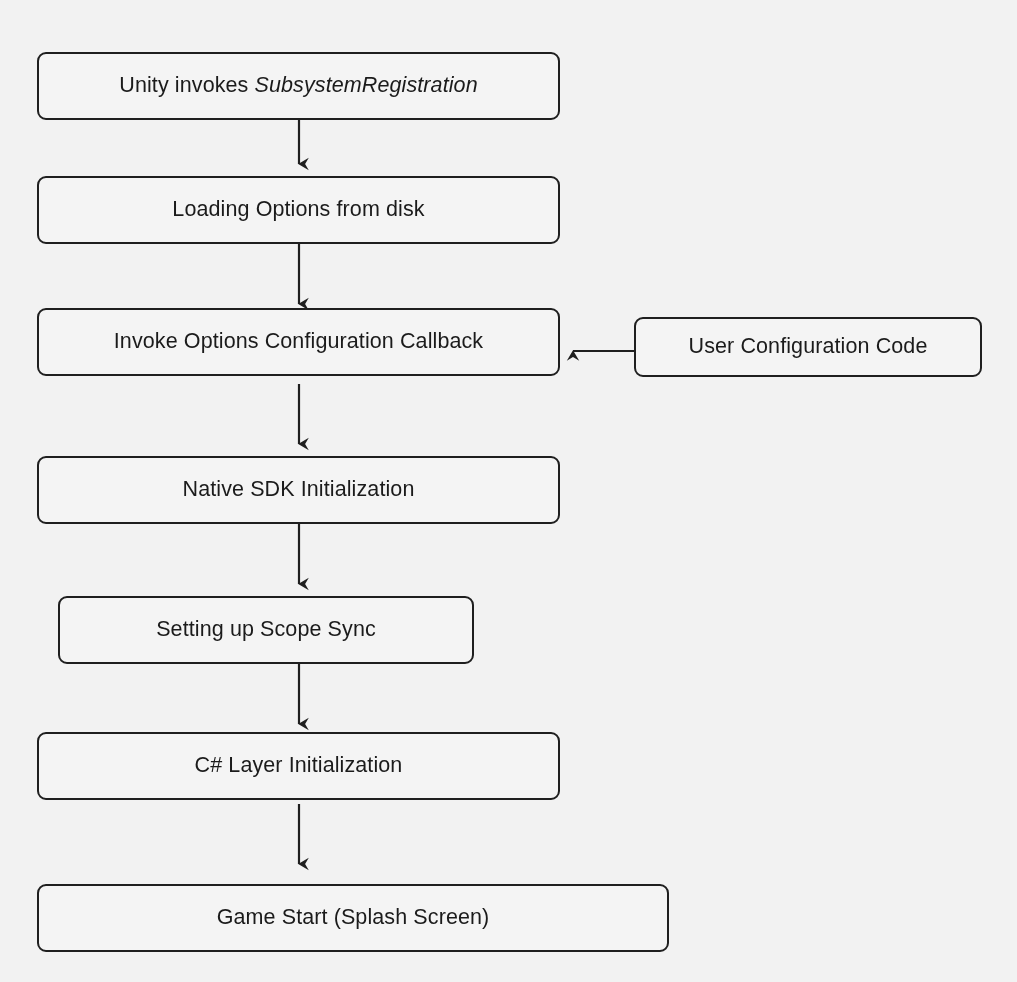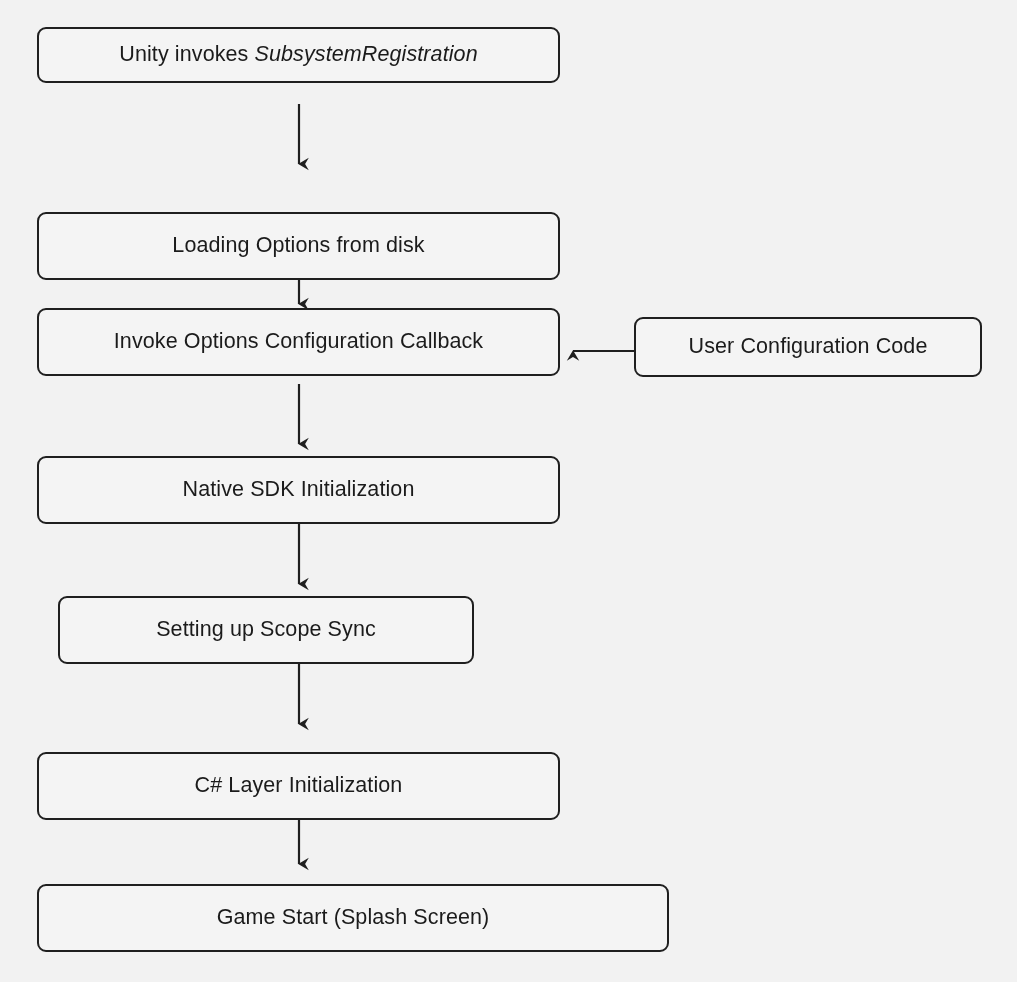--- a/index.html
+++ b/index.html
@@ -69,41 +69,41 @@
       <line x1="299" y1="104" x2="299" y2="164" marker-end="url(#arrow-down)"></line>
       <line x1="299" y1="244" x2="299" y2="304" marker-end="url(#arrow-down)"></line>
       <line x1="299" y1="384" x2="299" y2="444" marker-end="url(#arrow-down)"></line>
       <line x1="299" y1="524" x2="299" y2="584" marker-end="url(#arrow-down)"></line>
       <line x1="299" y1="664" x2="299" y2="724" marker-end="url(#arrow-down)"></line>
       <line x1="299" y1="804" x2="299" y2="864" marker-end="url(#arrow-down)"></line>
       <line x1="634" y1="351" x2="573" y2="351" marker-end="url(#arrow-left)"></line>
     </g>
   </svg>
 
-  <div class="node" style="left:37px; top:27px; width:523px; height:56px;">
+  <div class="node" style="left:37px; top:52px; width:523px; height:68px;">
     <span class="node-label"><span>Unity invokes </span><em>SubsystemRegistration</em></span>
   </div>
 
-  <div class="node" style="left:37px; top:176px; width:523px; height:68px;margin-top:36px;">
+  <div class="node" style="left:37px; top:176px; width:523px; height:68px;">
     <span class="node-label">Loading Options from disk</span>
   </div>
 
   <div class="node" style="left:37px; top:308px; width:523px; height:68px;">
     <span class="node-label">Invoke Options Configuration Callback</span>
   </div>
 
   <div class="node" style="left:37px; top:456px; width:523px; height:68px;">
     <span class="node-label">Native SDK Initialization</span>
   </div>
 
   <div class="node" style="left:37px; top:596px; width:416px; height:68px;margin-left:21px;">
     <span class="node-label">Setting up Scope Sync</span>
   </div>
 
-  <div class="node" style="left:37px; top:752px; width:523px; height:68px;">
+  <div class="node" style="left:37px; top:732px; width:523px; height:68px;">
     <span class="node-label">C# Layer Initialization</span>
   </div>
 
   <div class="node" style="left:37px; top:876px; width:632px; height:68px;margin-top:8px;">
     <span class="node-label">Game Start (Splash Screen)</span>
   </div>
 
   <div class="node" style="left:634px; top:317px; width:348px; height:60px;">
     <span class="node-label">User Configuration Code</span>
   </div>

